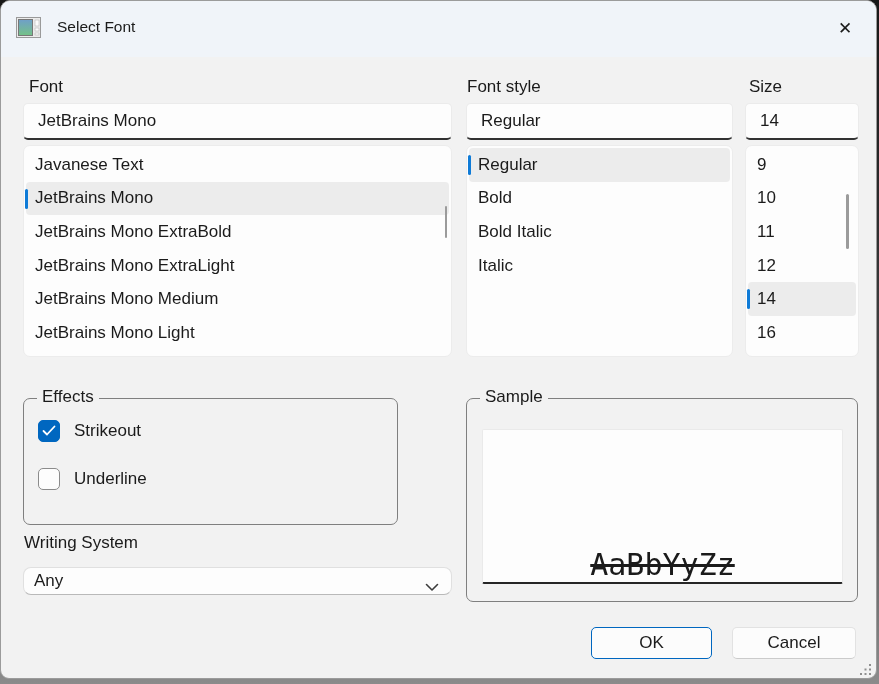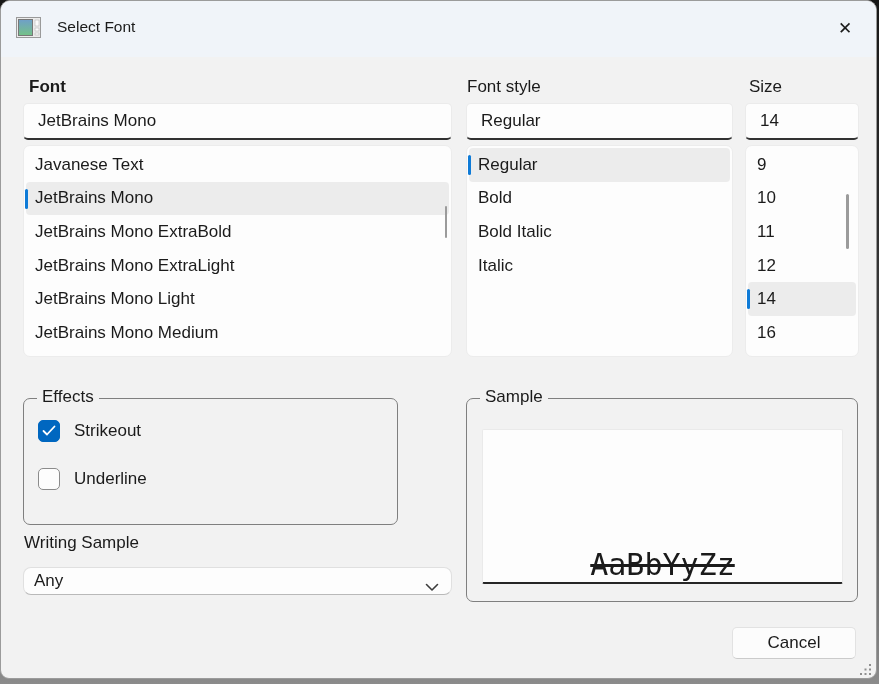--- a/index.html
+++ b/index.html
@@ -17,21 +17,21 @@
   .titlebar { position:absolute; left:0; top:0; width:100%; height:56px;
     background:#f0f4f9; }
   .app-icon { position:absolute; left:15px; top:16px; width:25px; height:21px; }
   .title { position:absolute; left:56px; top:17px; font-size:15.5px; color:#1b1b1b;text-align:right; }
   .close-btn { position:absolute; right:14px; top:12px; width:34px; height:30px;
     background:transparent; border:none; font-size:17px; color:#1b1b1b;
     display:flex; align-items:center; justify-content:center; cursor:pointer;
     font-family:"Liberation Sans", sans-serif; }
 
   .col-label { position:absolute; font-size:17px; }
-  #font-label  { left:28px;  top:76px;font-weight:bold; }
+  #font-label  { left:28px;  top:76px; }
   #style-label { left:466px; top:76px; }
   #size-label  { left:748px; top:76px; }
   #ws-label    { left:23px;  top:532px; }
 
   .field { position:absolute; top:102px; height:37px; background:#fdfdfd;
     border:1px solid #ebebeb; border-bottom:2px solid #323232; border-radius:5px;
     font-family:"Liberation Sans", sans-serif; font-size:17px; color:#1b1b1b;
     padding:0 8px 0 14px; outline:none; }
   #font-input  { left:22px;  width:429px; }
   #style-input { left:465px; width:267px; }
@@ -123,22 +123,22 @@
 
     <input class="field" id="font-input" value="JetBrains Mono" style="">
     <input class="field" id="style-input" value="Regular" style="">
     <input class="field" id="size-input" value="14" style="">
 
     <div class="list" id="font-list">
         <div class="list-item">Javanese Text</div>
         <div class="list-item selected">JetBrains Mono</div>
         <div class="list-item">JetBrains Mono ExtraBold</div>
         <div class="list-item">JetBrains Mono ExtraLight</div>
+        <div class="list-item">JetBrains Mono Medium</div>
         <div class="list-item">JetBrains Mono Light</div>
-        <div class="list-item">JetBrains Mono Medium</div>
         <div class="list-item">JetBrains Mono NL</div>
       </div>
     <div class="list" id="style-list">
         <div class="list-item selected">Regular</div>
         <div class="list-item">Bold</div>
         <div class="list-item">Bold Italic</div>
         <div class="list-item">Italic</div>
       </div>
     <div class="list" id="size-list">
         <div class="list-item">9</div>
@@ -171,30 +171,31 @@
         </div>
     </div>
 
     <div class="groupbox" id="sample-group">
       <span class="group-legend">Sample</span>
       <div class="sample-panel">
         <span class="sample-text">AaBbYyZz</span>
       </div>
     </div>
 
-    <div class="col-label" id="ws-label">Writing Sample</div>
+    <div class="col-label" id="ws-label">Writing System</div>
     <div class="combobox">
       <span>Any</span>
       <span class="combo-chevron">
         <svg width="14" height="9" viewBox="0 0 14 9">
             <path d="M1.5 1.5 L7 7 L12.5 1.5" fill="none" stroke="#3c3c3c" stroke-width="1.6" stroke-linecap="round" stroke-linejoin="round"></path>
           </svg>
       </span>
     </div>
 
+    <button class="btn" id="ok-btn">OK</button>
     <button class="btn" id="cancel-btn">Cancel</button>
 
     <span class="resize-grip">
       <svg width="13" height="13" viewBox="0 0 13 13">
         <rect x="10" y="1" width="2" height="2" fill="#8f8f8f"></rect>
         <rect x="5.5" y="5.5" width="2" height="2" fill="#8f8f8f"></rect>
         <rect x="10" y="5.5" width="2" height="2" fill="#8f8f8f"></rect>
         <rect x="1" y="10" width="2" height="2" fill="#8f8f8f"></rect>
         <rect x="5.5" y="10" width="2" height="2" fill="#8f8f8f"></rect>
         <rect x="10" y="10" width="2" height="2" fill="#8f8f8f"></rect>

